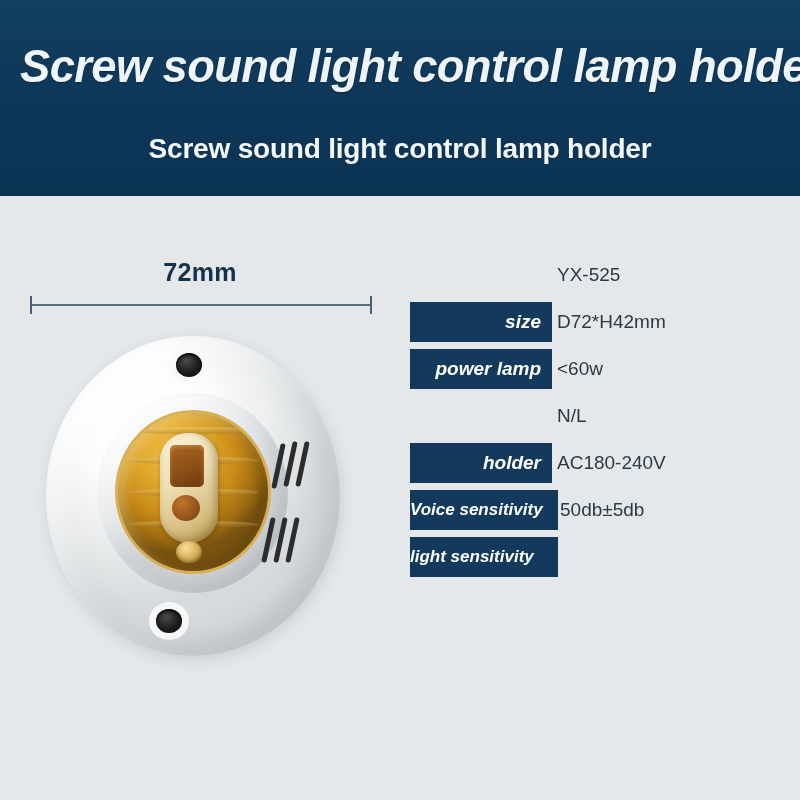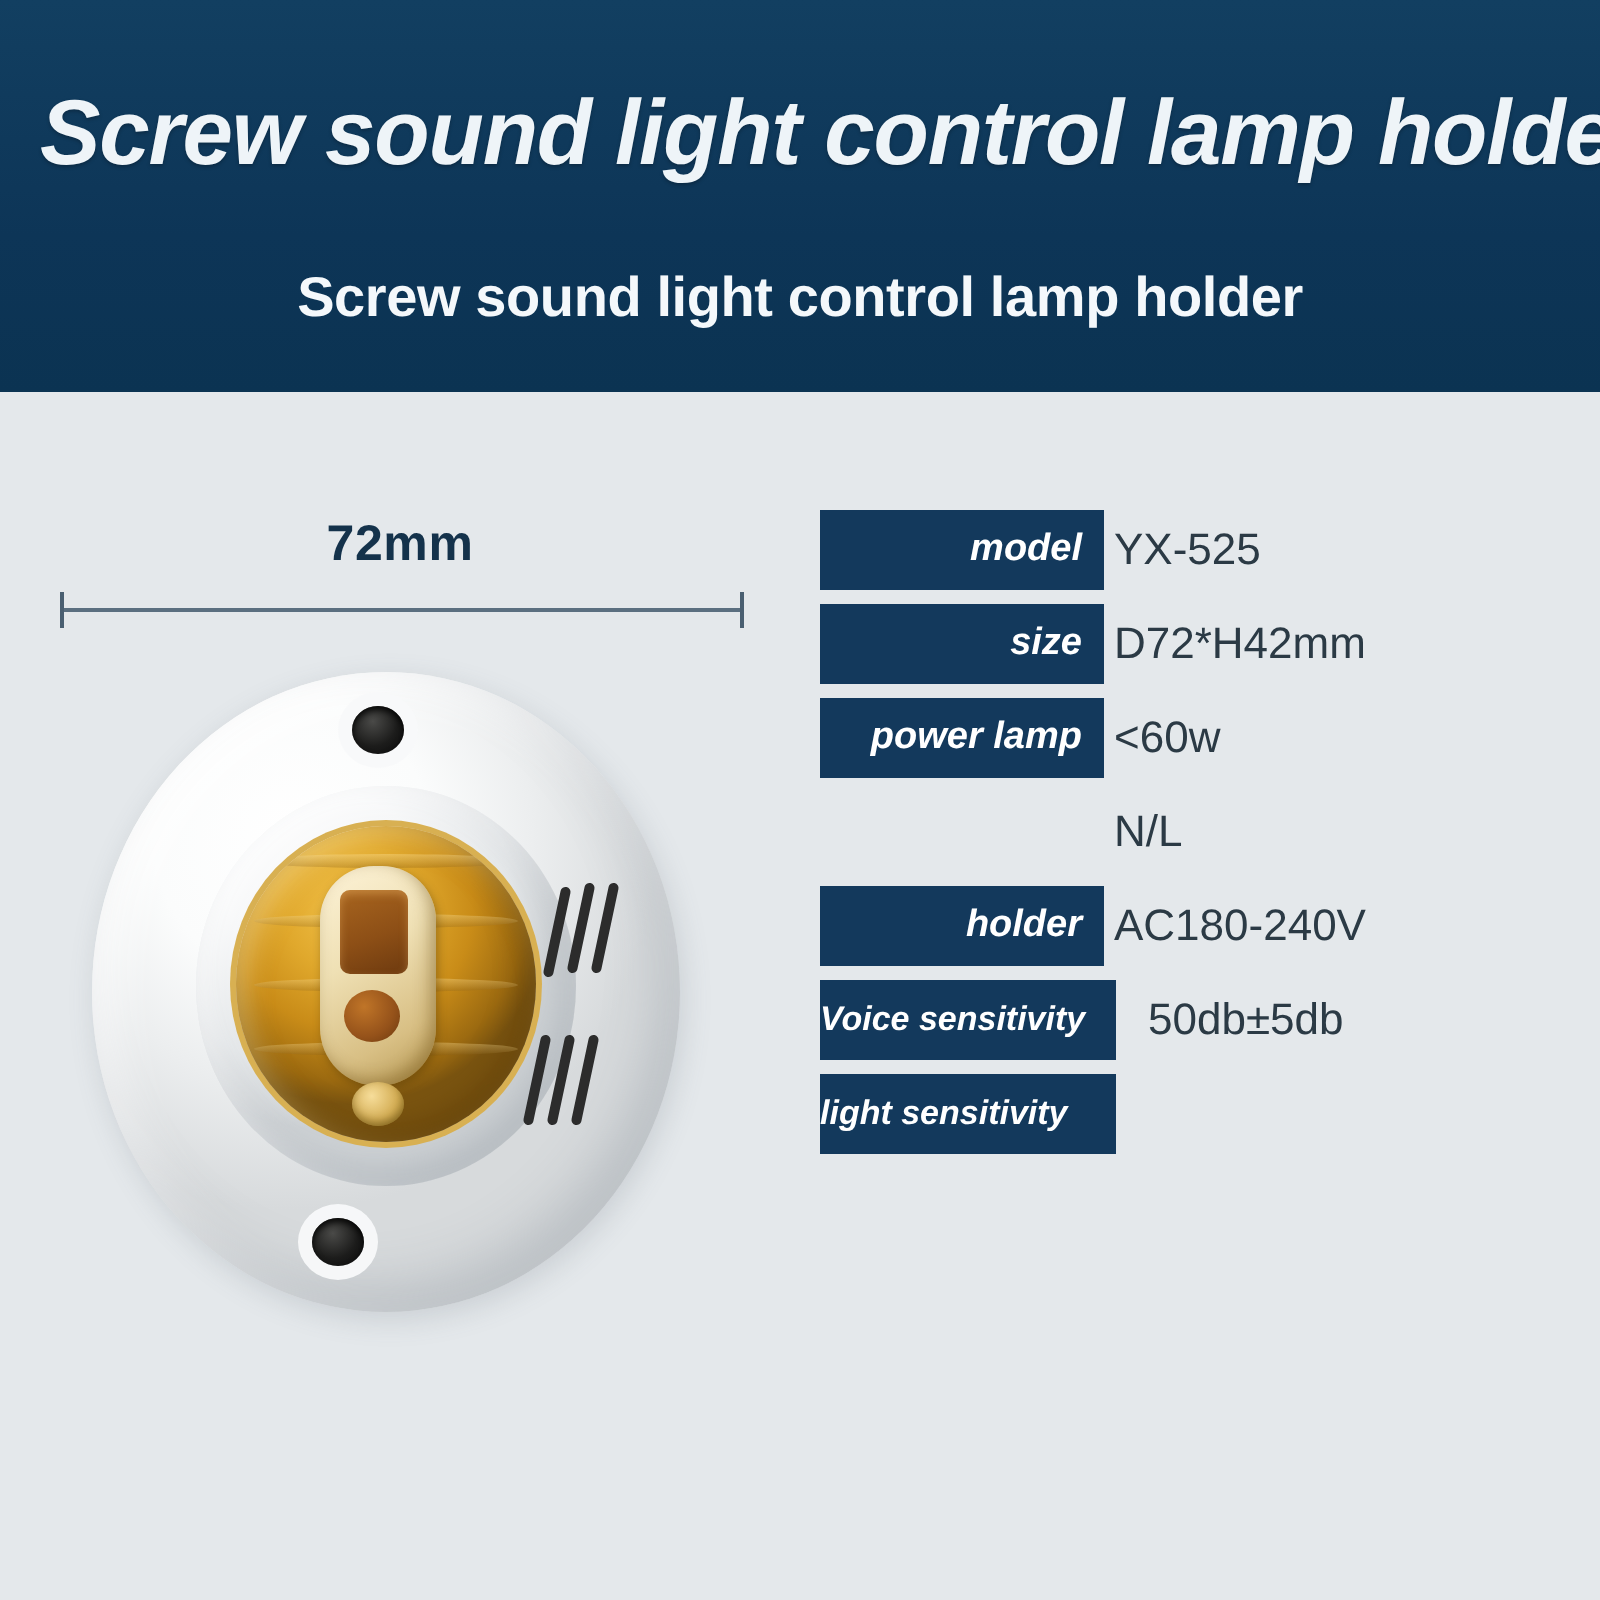--- a/index.html
+++ b/index.html
@@ -255,28 +255,28 @@
     box-sizing: border-box;
     white-space: nowrap;
     overflow: hidden;
   }
   .spec-row.wide .spec-label {
     width: 148px;
     text-align: left;
     padding-right: 0;
     font-size: 17px;
   }
-  .spec-row.wide .spec-value { left: 150px; margin-left: 14px; }
+  .spec-row.wide .spec-value { left: 150px; }
   .spec-value {
     position: absolute;
     left: 147px;
     top: 0;
     height: 40px;
     line-height: 40px;
-    font-size: 22px;
+    font-size: 19px;
     color: #2b3a45;
     white-space: nowrap;
   }
 </style>
 </head>
 <body>
 
 <div class="banner">
   <div class="banner-title">Screw sound light control lamp holder</div>
   <div class="banner-subtitle">Screw sound light control lamp holder</div>
@@ -315,21 +315,20 @@
     <div class="grille g2"></div>
     <div class="grille g3"></div>
     <div class="grille g4"></div>
     <div class="grille g5"></div>
     <div class="grille g6"></div>
   </div>
 </div>
 
 <div class="spec-table" id="spec-table">
     <div class="spec-row">
-      <div class="spec-label">model</div>
       <div class="spec-value">YX-525</div>
     </div>
     <div class="spec-row">
       <div class="spec-label">size</div>
       <div class="spec-value">D72*H42mm</div>
     </div>
     <div class="spec-row">
       <div class="spec-label">power lamp</div>
       <div class="spec-value">&lt;60w</div>
     </div>

